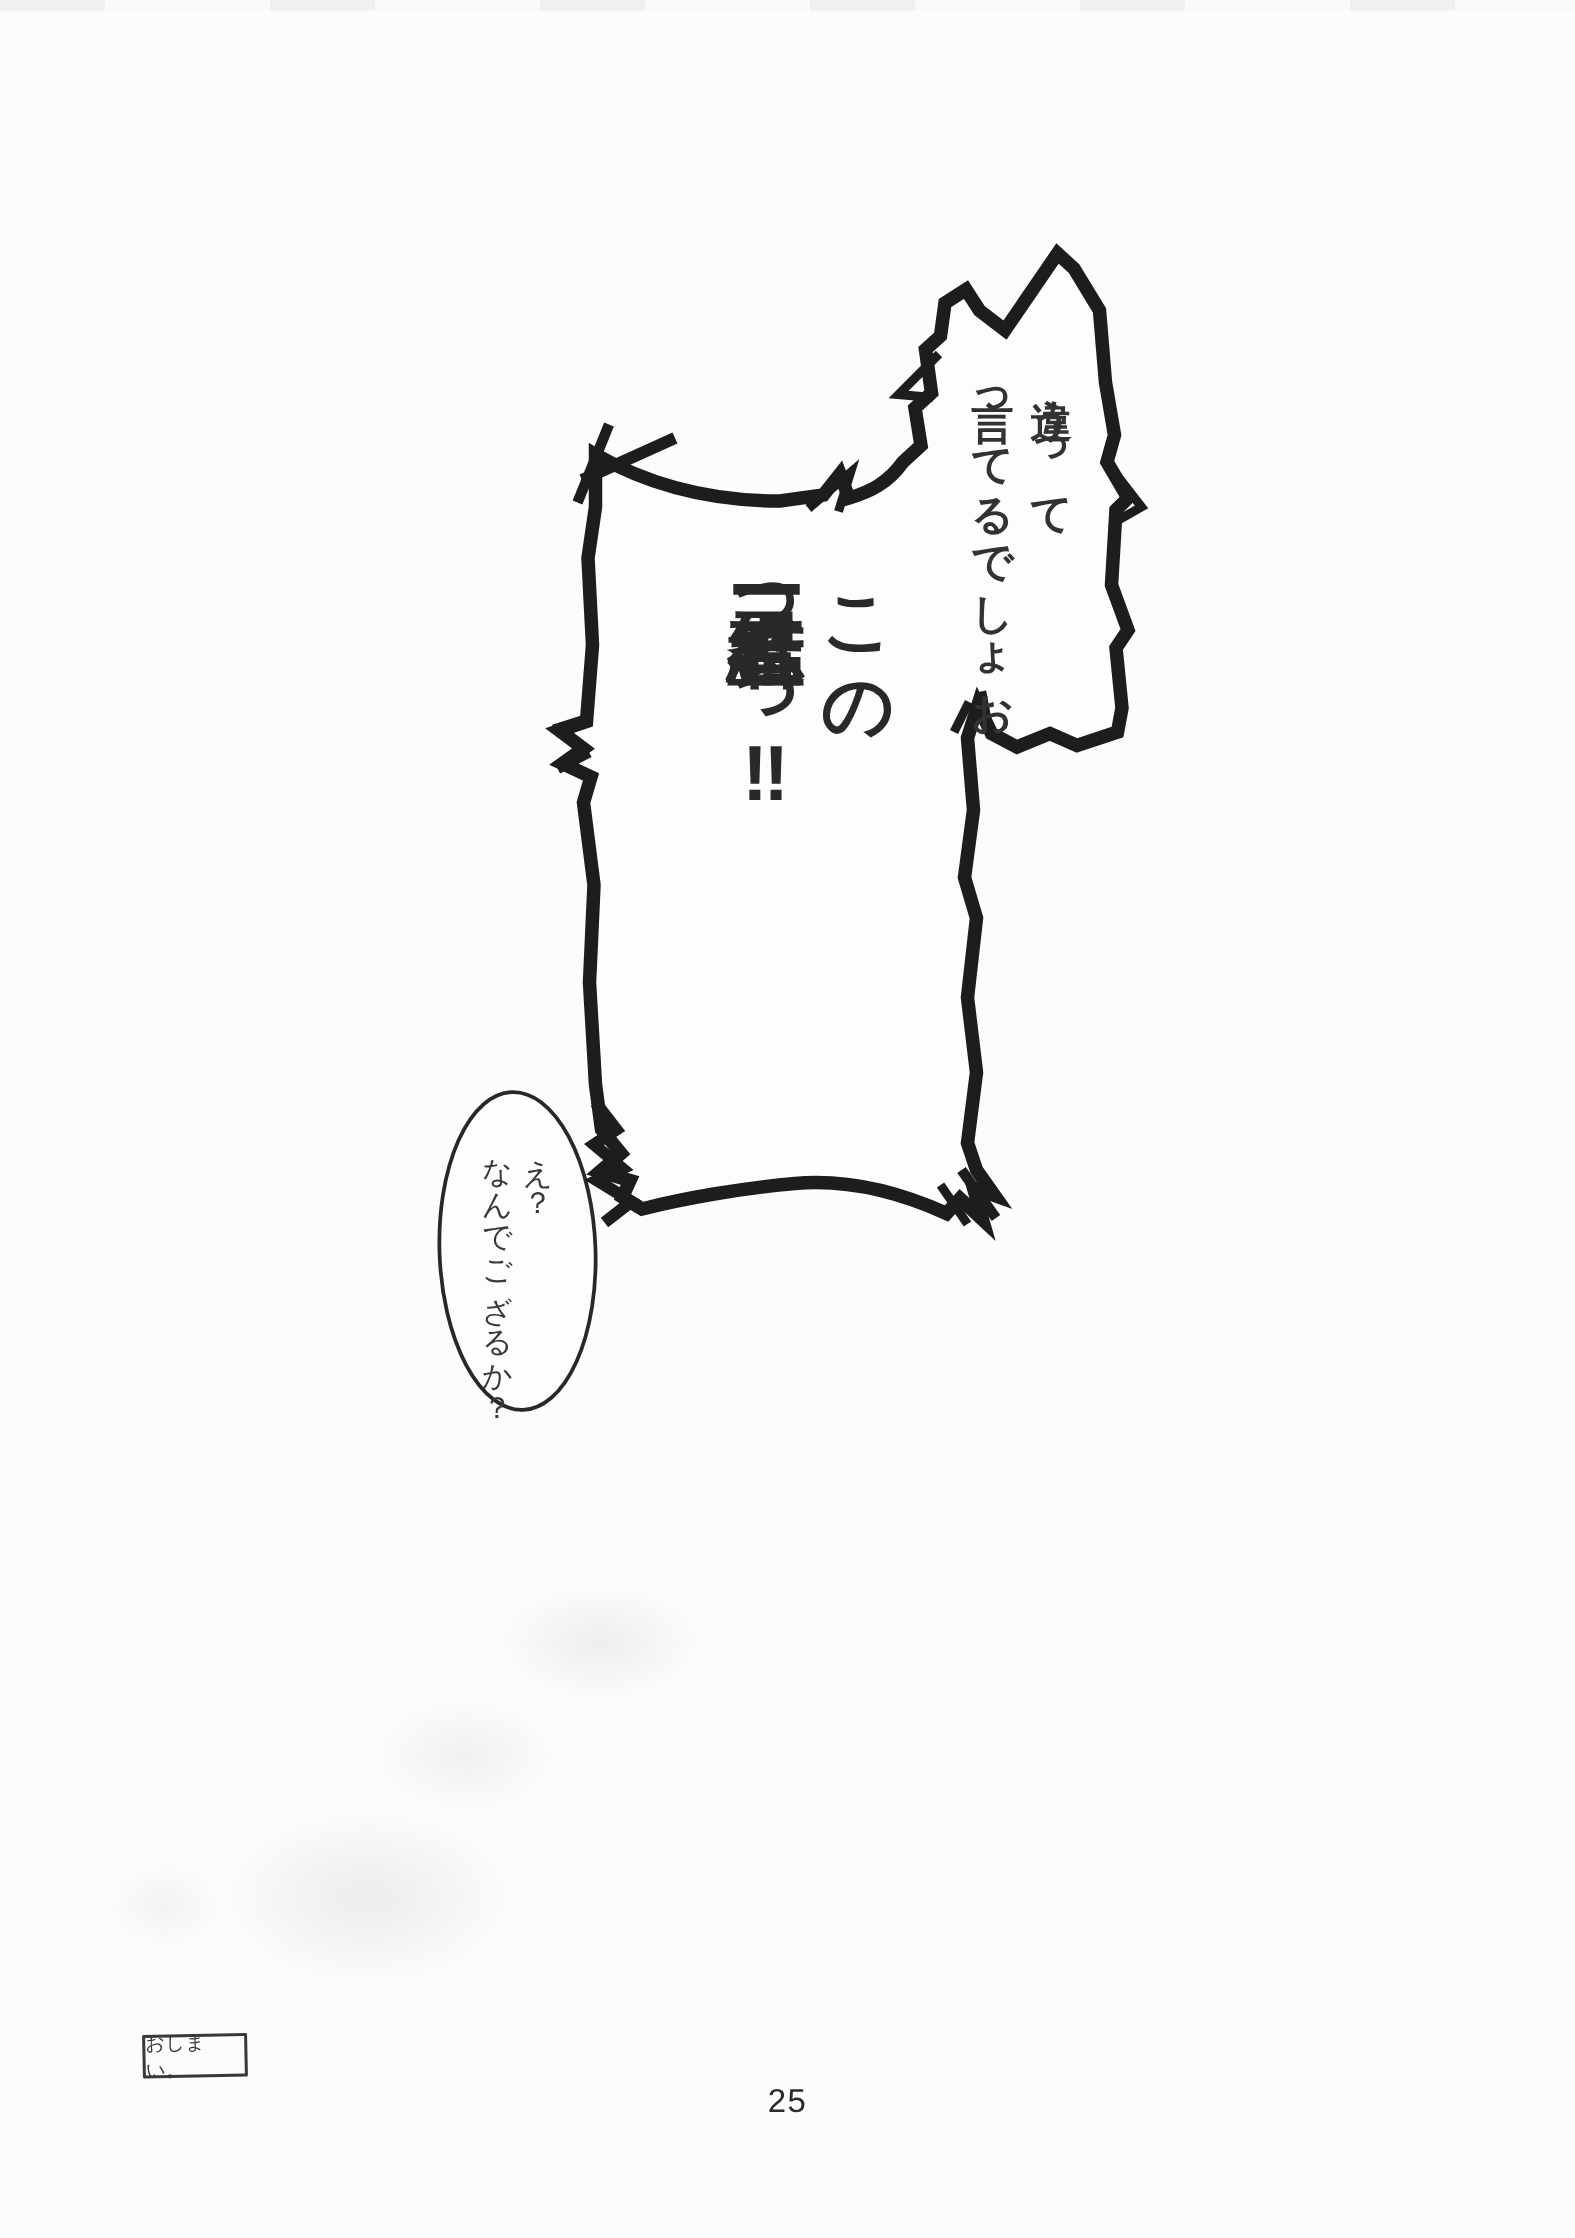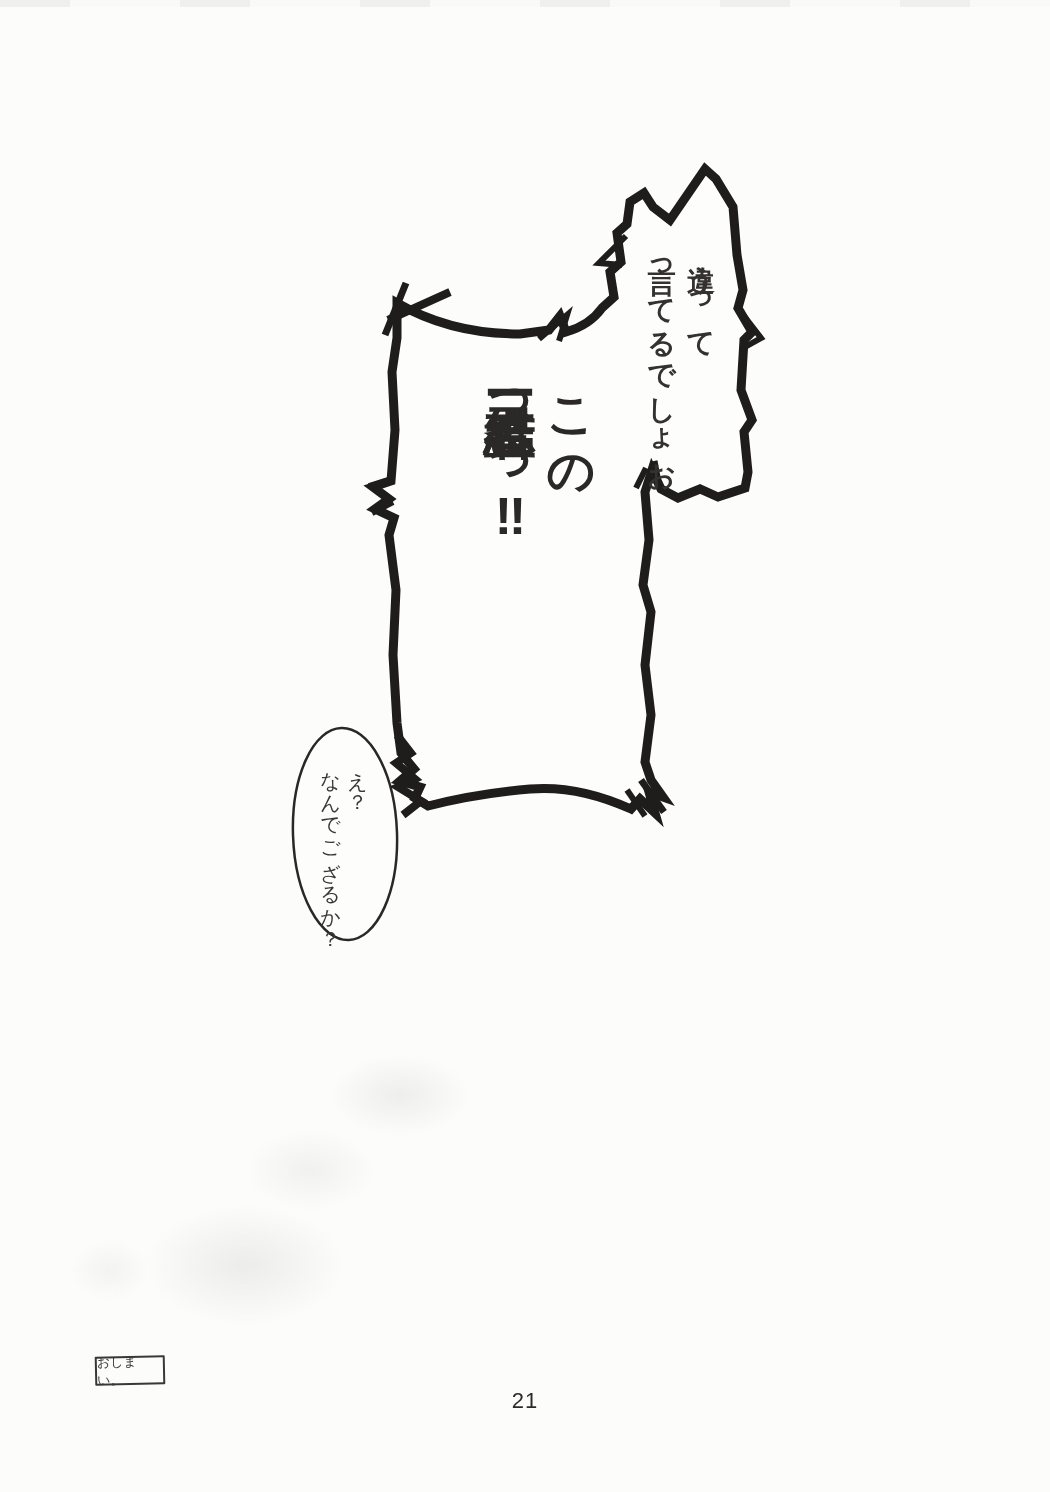--- a/index.html
+++ b/index.html
@@ -140,15 +140,15 @@
 
   <div class="vtext oval-text">
     <span class="col col1">え？</span>
     <span class="col col2">なんでござるか？</span>
   </div>
 
   <div class="end-note">
     <span>おしまい。</span>
   </div>
 
-  <div class="page-number">21</div>
+  <div class="page-number">25</div>
 
 </div>
 
 </body></html>

